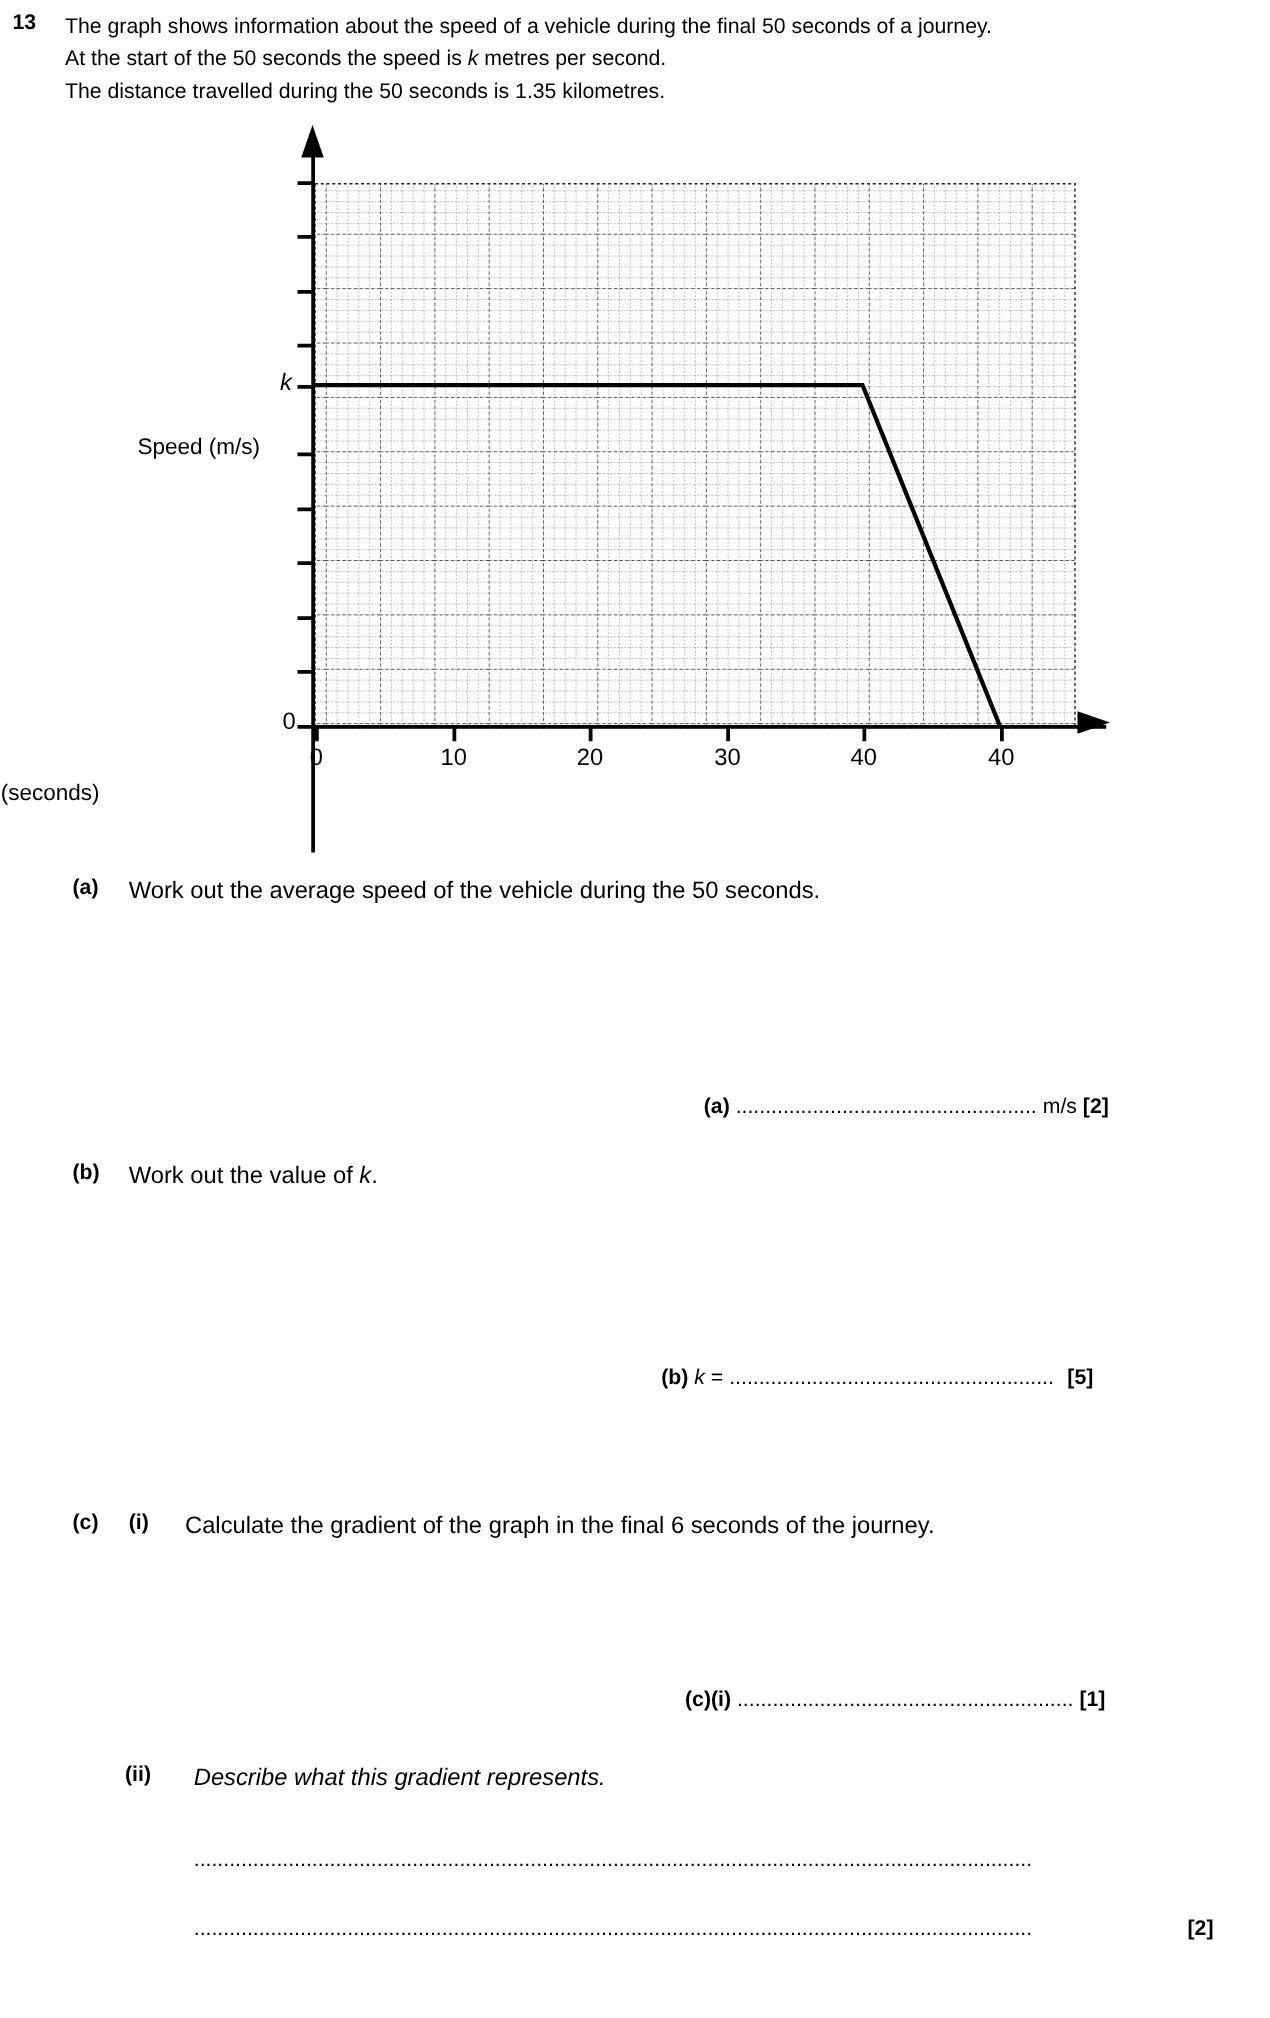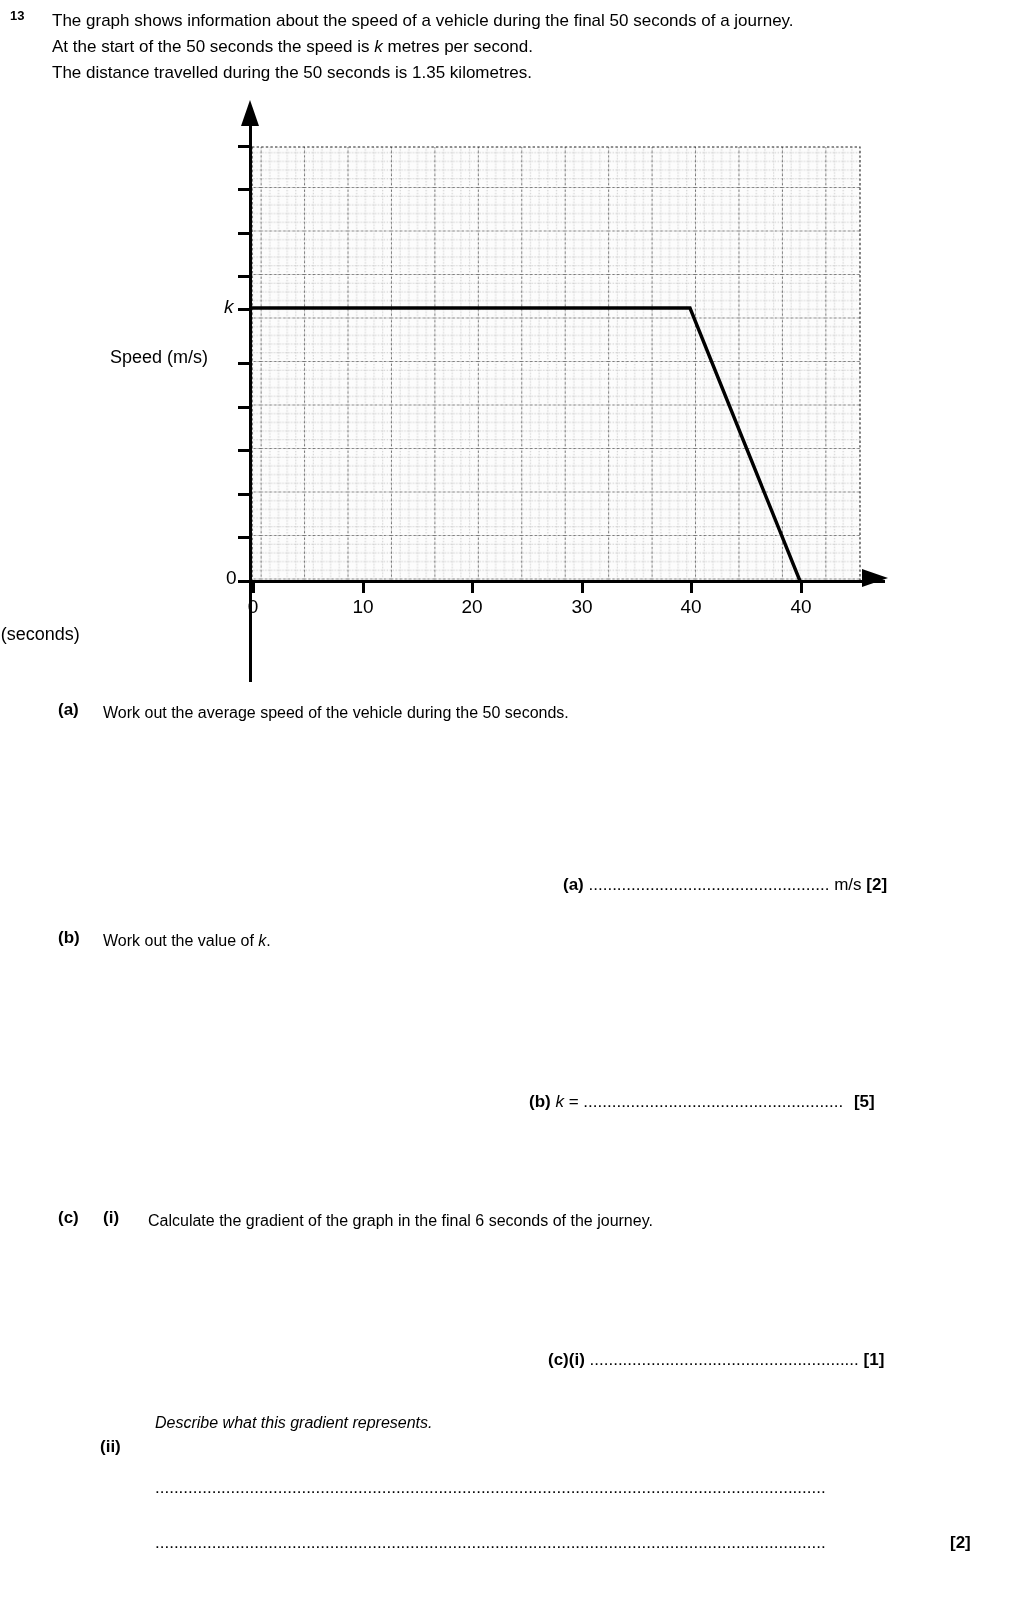--- a/index.html
+++ b/index.html
@@ -1,21 +1,21 @@
 <!DOCTYPE html>
 <html><head>
 <meta charset="utf-8">
 <style>
   html,body{margin:0;padding:0;}
   body{
     width:1016px;height:1614px;background:#fff;
     font-family:"Liberation Sans", sans-serif;
     color:#000;position:relative;overflow:hidden;
   }
-  .q-num{position:absolute;left:10px;top:8px;font-weight:bold;font-size:13px;}
+  .q-num{position:absolute;left:10px;top:8px;font-weight:bold;font-size:17px;}
   .q-stem{position:absolute;left:52px;top:8px;width:950px;font-size:17px;line-height:26px;}
   .q-stem div{white-space:nowrap;}
   i{font-style:italic;}
 
   
   #graph{position:absolute;left:0;top:100px;width:1016px;height:560px;}
   .plot-bg{
     position:absolute;left:252px;top:47px;width:608px;height:435px;
     background:#fcfcfc;
   }
@@ -34,21 +34,21 @@
   }
   .ytick{position:absolute;left:238px;width:14px;height:3px;background:#000;}
   .xtick{position:absolute;top:480px;width:3px;height:13px;background:#000;}
   .xlab{position:absolute;top:496px;font-size:19px;text-align:center;width:40px;}
   .ylab-zero{position:absolute;left:226px;top:467px;font-size:19px;}
   .ylab-k{position:absolute;left:224px;top:196px;font-size:19px;font-style:italic;}
   .yaxis-title{position:absolute;left:110px;top:247px;font-size:18px;white-space:nowrap;}
   .xaxis-title{position:absolute;left:0;top:524px;width:1016px;text-align:center;font-size:18px;}
 
   
-  .part{position:absolute;font-size:16px;line-height:26px;}
+  .part{position:absolute;font-size:19px;line-height:26px;}
   .lbl{position:absolute;font-weight:bold;font-size:17px;}
   .ans-row{position:absolute;font-size:17px;white-space:nowrap;}
   .ans-row .tag{font-weight:bold;}
   .dots{letter-spacing:0px;}
   .marks{font-weight:bold;}
   .fullline{position:absolute;left:155px;font-size:17px;white-space:nowrap;letter-spacing:0px;}
 </style>
 </head>
 <body>
 
@@ -150,19 +150,19 @@
 <div class="lbl" style="left:58px;top:1208px;">(c)</div>
 <div class="lbl" style="left:103px;top:1208px;">(i)</div>
 <div class="part" style="left:148px;top:1208px;">Calculate the gradient of the graph in the final 6 seconds of the journey.</div>
 
 <div class="ans-row" style="left:548px;top:1350px;">
   <span class="tag">(c)(i)</span>
   <span class="dots">.........................................................</span>
   <span class="marks">[1]</span>
 </div>
 
-<div class="lbl" style="left:100px;top:1410px;margin-top:27px;">(ii)</div>
+<div class="lbl" style="left:100px;top:1410px;">(ii)</div>
 <div class="part" style="left:155px;top:1410px;font-style:italic;">Describe what this gradient represents.</div>
 
 <div class="fullline" style="top:1478px;">..............................................................................................................................................</div>
 
 <div class="fullline" style="top:1533px;">..............................................................................................................................................</div>
 <div class="marks" style="position:absolute;left:950px;top:1533px;font-size:17px;">[2]</div>
 
 </body></html>

